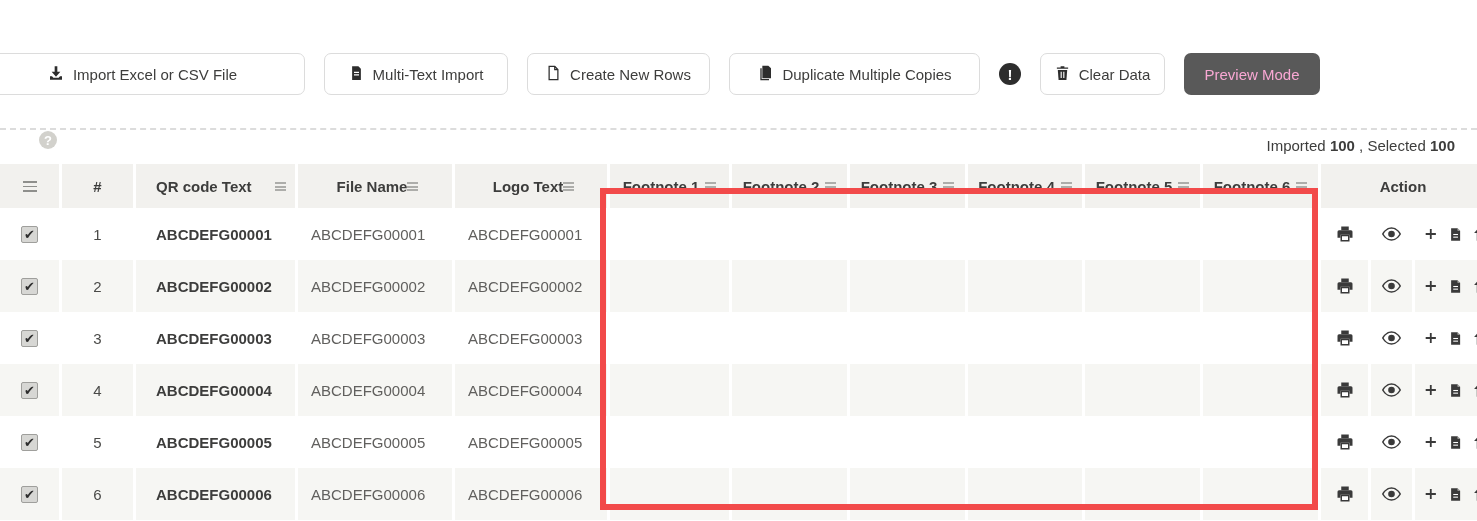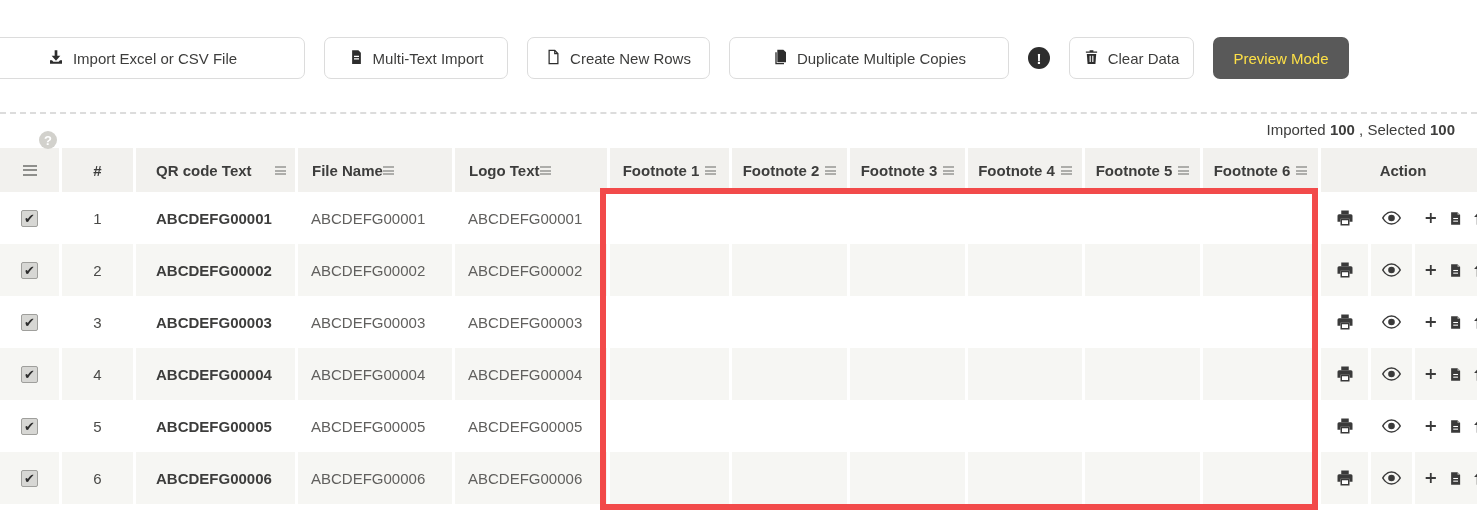--- a/index.html
+++ b/index.html
@@ -7,38 +7,38 @@
   body {
     position:relative;
     font-family:"Liberation Sans", sans-serif;
     color:#3d3d3c;
     font-size:15px;
   }
 
   
   .toolbar {
     display:flex; align-items:center; gap:19px;
-    padding-top:37px; height:79px;
+    padding-top:37px; height:79px;margin-top:16px;
   }
   .btn {
     height:42px; background:#fff;
     border:1px solid #dcdcdc; border-radius:7px;
     display:flex; align-items:center; justify-content:center; gap:9px;
     font-family:"Liberation Sans", sans-serif;
     font-size:15px; color:#3d3d3c; cursor:pointer; flex:0 0 auto;
   }
   .btn svg { flex:0 0 auto; }
   .btn-import { width:325px; margin-left:-20px; }
   .btn-multitext { width:184px; }
   .btn-createrows { width:183px; }
-  .btn-duplicate { width:280px; }
+  .btn-duplicate { width:251px; }
   .btn-clear { width:125px; }
   .btn-preview {
     width:136px; background:var(--preview-bg,#595959);
-    border:none; color:#fde047;
+    border:none; color:#f9a8d4;
   }
   .excl-circle {
     width:22px; height:22px; border-radius:50%;
     background:#2d2d2d; color:#fff;
     display:flex; align-items:center; justify-content:center;
     font-weight:bold; font-size:15px; cursor:pointer; flex:0 0 auto;
   }
 
   
   .divider { border-top:2px dashed #dcdcdc; margin-top:33px; }
@@ -63,21 +63,21 @@
     grid-template-columns:59px 71px 159px 154px 152px 119px 115px 115px 114px 115px 115px 47px 41px 70px;
     column-gap:3px;
   }
   .hcell {
     background:var(--header-bg,#f2f1ee);
     height:44px; display:flex; align-items:center;
     font-weight:bold; font-size:15px; color:#3d3d3c;
   }
   .hcell.center { justify-content:center; }
   .hcell.pad-l  { padding:0 9px 0 20px; justify-content:space-between; }
-  .hcell.pad-m  { padding:0 9px 0 14px; justify-content:flex-start; }
+  .hcell.pad-m  { padding:0 9px 0 14px; justify-content:center; }
   .hcell.fn-h   { justify-content:center; gap:6px; }
   .hcell.action { grid-column:12 / 15; justify-content:center; }
 
   .bars {
     width:14px; height:11px; display:inline-block; cursor:pointer;
     background:linear-gradient(#8f8f8c 0 2px,transparent 2px 4.5px,#8f8f8c 4.5px 6.5px,transparent 6.5px 9px,#8f8f8c 9px 11px);
   }
   .bars.small {
     width:11px; height:9px;
     background:linear-gradient(#adadaa 0 2px,transparent 2px 3.5px,#adadaa 3.5px 5.5px,transparent 5.5px 7px,#adadaa 7px 9px);

